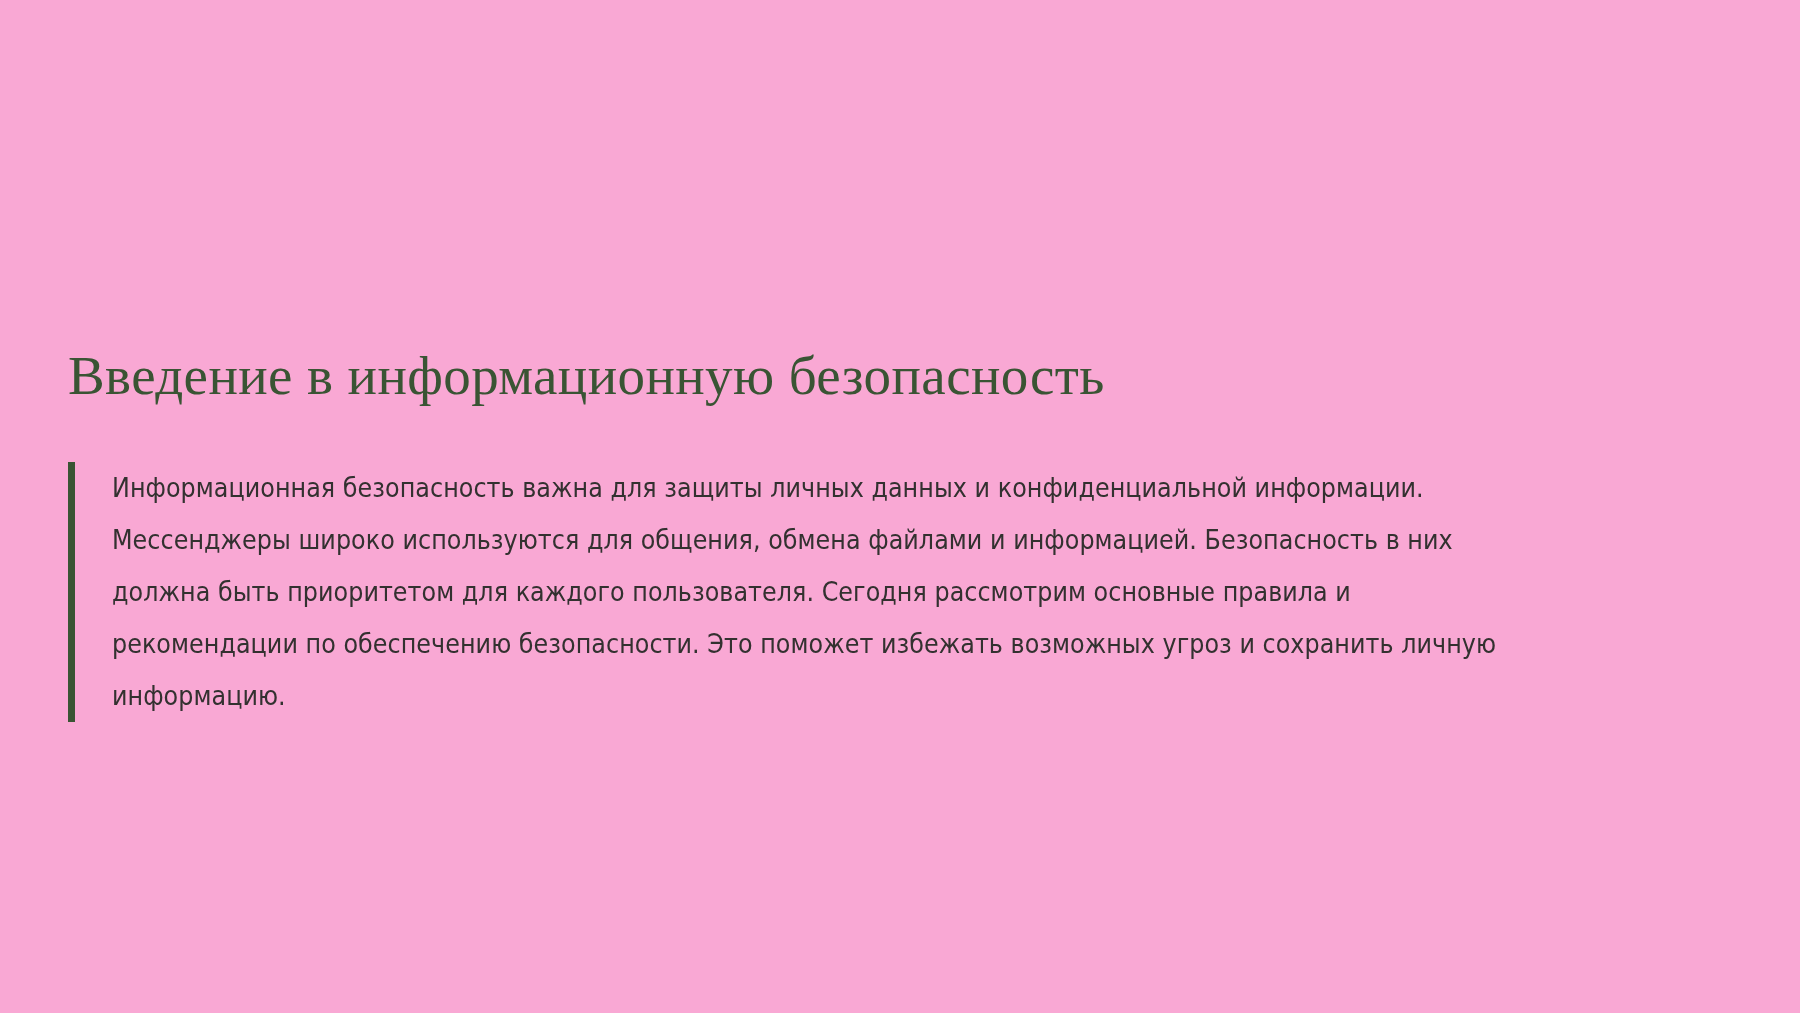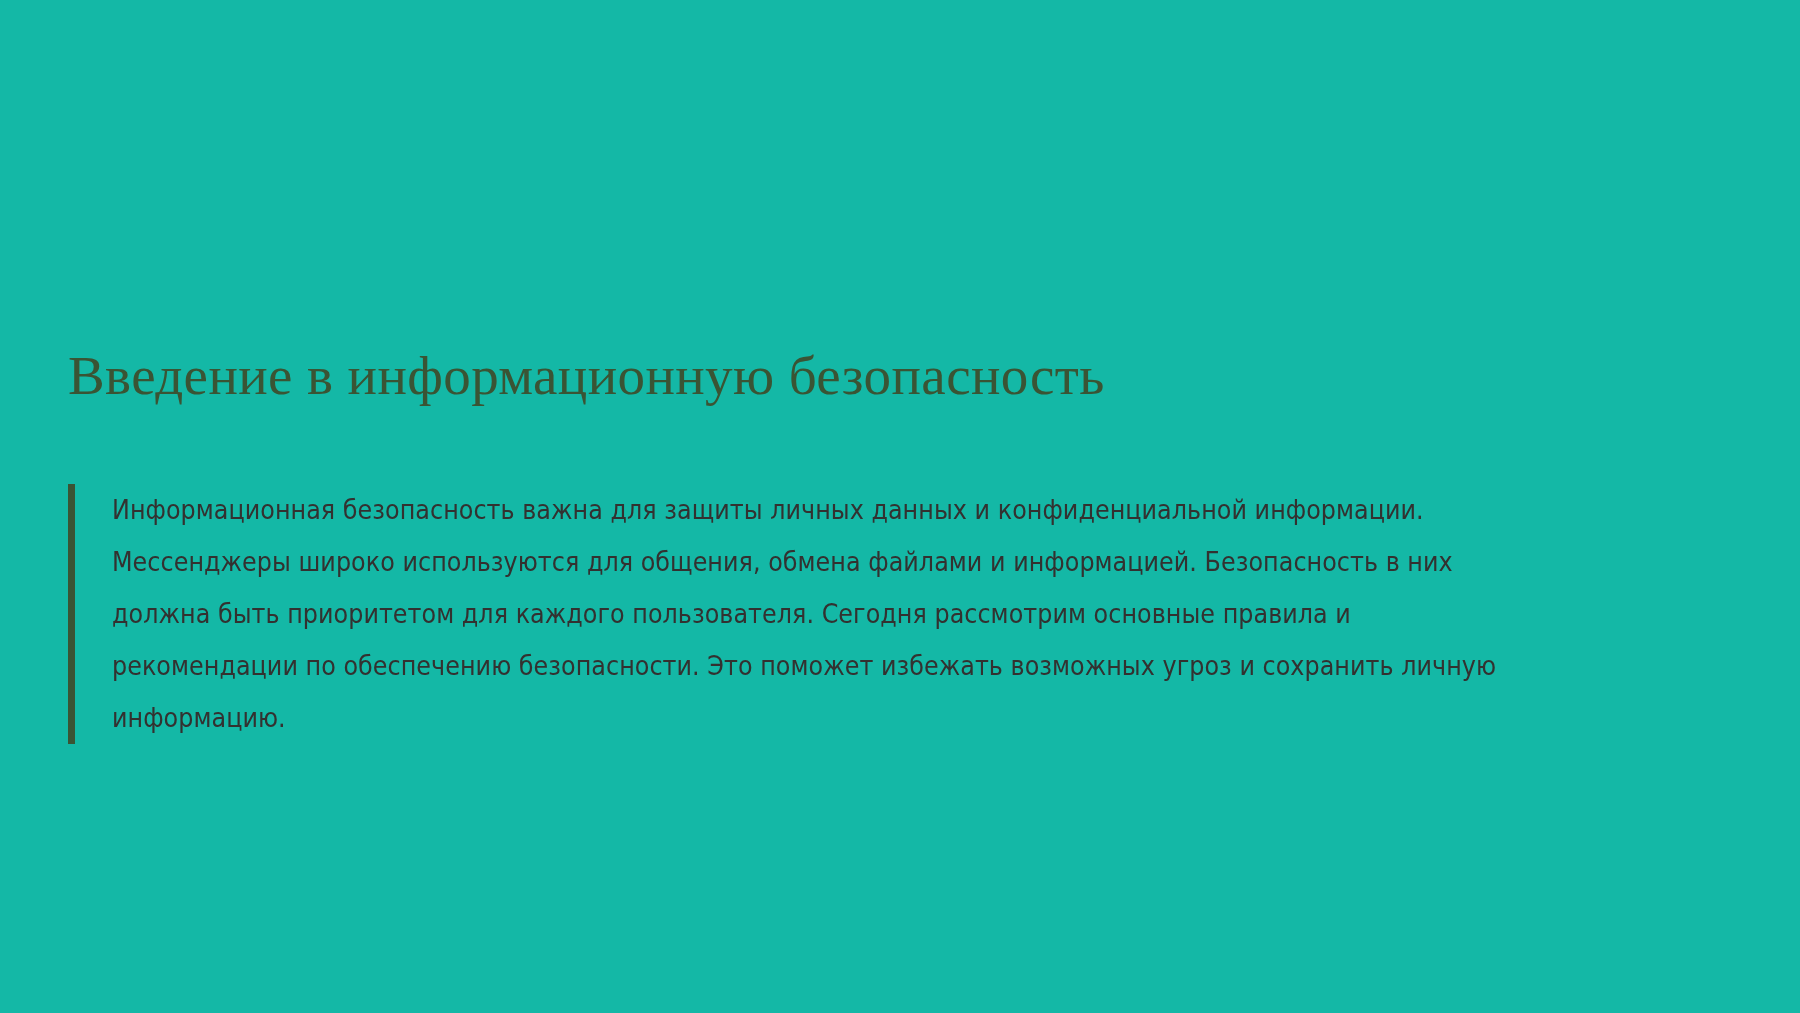--- a/index.html
+++ b/index.html
@@ -15,21 +15,21 @@
     background: #FDF4E7;
     font-family: "Liberation Sans", "DejaVu Sans", sans-serif;
     -webkit-font-smoothing: antialiased;
   }
 
   .slide {
     position: relative;
     width: 1800px;
     height: 1013px;
     box-sizing: border-box;
-    background: #14b8a6;
+    background: #f9a8d4;
   }
 
   
   .slide-title {
     position: absolute;
     left: 68px;
     top: 343px;
     width: 1500px;
     margin: 0;
     font-family: "Liberation Serif", "DejaVu Serif", serif;
@@ -38,21 +38,21 @@
     line-height: 66px;
     letter-spacing: 0.4px;
     color: #3A5434;
     white-space: nowrap;
   }
 
   
   .body-block {
     position: absolute;
     left: 68px;
-    top: 484px;
+    top: 462px;
     width: 1460px;
     display: flex;
     align-items: stretch;
   }
 
   .accent-bar {
     flex: 0 0 auto;
     width: 7px;
     min-height: 198px;
     background: #3A5434;

